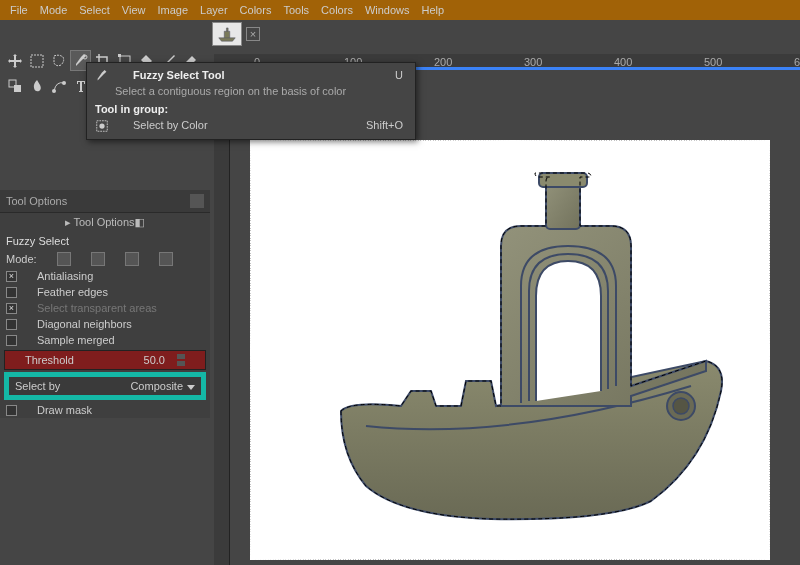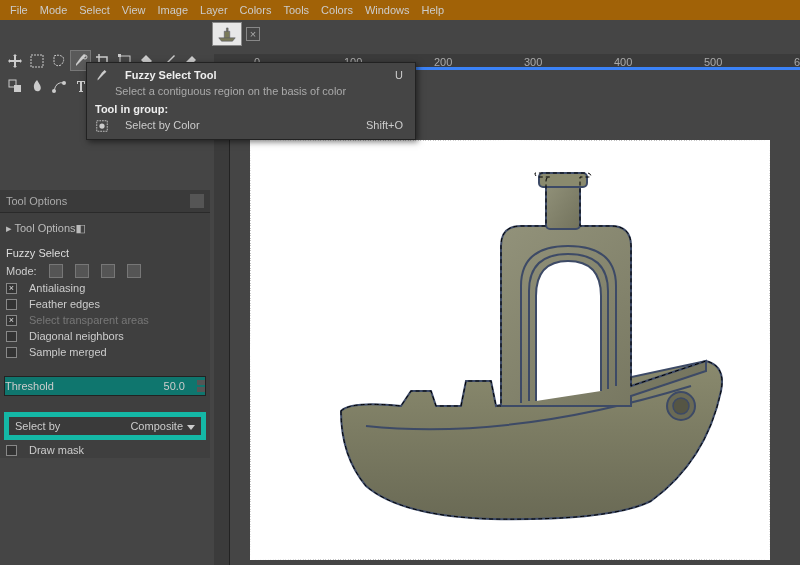--- a/index.html
+++ b/index.html
@@ -17,33 +17,33 @@
 .ruler-h-inner{position:relative;height:100%;white-space:nowrap;font-size:9px;color:#aaa}
 .ruler-h-inner span{position:absolute;top:2px}
 .ruler-v{position:absolute;left:214px;top:70px;bottom:0;width:16px;background:#3b3b3b;border-right:1px solid #222}
 .canvas-area{position:absolute;left:230px;top:70px;right:0;bottom:0;background:#454545;overflow:hidden}
 .canvas{position:absolute;left:20px;top:70px;width:520px;height:420px;background:#fff;border:1px dashed #000}
 .canvas::before{content:"";position:absolute;inset:-1px;border:1px dashed #fff;pointer-events:none}
 .boat-wrap{position:absolute;left:60px;top:10px;width:420px;height:380px}
 .panel{position:absolute;left:0;top:190px;width:210px;background:#3f3f3f}
 .panel-title{background:#3a3a3a;padding:4px 6px;color:#aaa;display:flex;align-items:center;justify-content:space-between}
 .panel-title .sq{width:14px;height:14px;background:#555}
-.opt-hdr{padding:9px 6px;border-top:1px solid #2a2a2a;display:flex;justify-content:flex-start;color:#bbb}
+.opt-hdr{padding:3px 6px;border-top:1px solid #2a2a2a;display:flex;justify-content:center;color:#bbb}
 .sect{padding:3px 6px;color:#ddd}
-.row{display:flex;align-items:center;padding:2px 6px;gap:12px}
+.row{display:flex;align-items:center;padding:2px 6px;gap:20px}
 .chk{width:11px;height:11px;border:1px solid #888;background:#333;display:flex;align-items:center;justify-content:center;font-size:9px;line-height:1}
 .chk.on::before{content:"×";color:#ddd}
 .mode-sq{width:14px;height:14px;background:#555;border:1px solid #777}
 .dim{color:#777}
-.thresh{display:flex;align-items:center;justify-content:space-between;background:#0f766e;border:1px solid #222;padding:2px 0;margin:16px 4px}
+.thresh{display:flex;align-items:center;justify-content:space-between;background:#7f1d1d;border:1px solid #222;padding:2px 20px;margin:2px 4px}
 .spin{display:flex;flex-direction:column;gap:0}
 .spin i{width:8px;height:5px;background:#555;display:block;margin:1px 0}
 .selrow{display:flex;justify-content:space-between;align-items:center;background:#3a3a3a;padding:3px 6px;border:5px solid #14b8a6;margin:2px 4px}
 .tooltip{position:absolute;left:86px;top:62px;width:330px;background:#454545;border:1px solid #222;box-shadow:2px 2px 6px rgba(0,0,0,.5);z-index:50;padding:4px 0}
-.tooltip .ttrow{display:flex;align-items:flex-start;padding:2px 8px;gap:16px}
+.tooltip .ttrow{display:flex;align-items:flex-start;padding:2px 8px;gap:24px}
 .tooltip .tticon{width:14px;height:14px;flex-shrink:0;display:flex;align-items:center;justify-content:center}
 .tooltip .tthdr{flex:1}
 .tooltip .ttkey{color:#ccc;padding-right:4px}
 .tooltip b{color:#eee}
 .tooltip .sub{color:#aaa;padding-left:28px;padding-bottom:4px;display:block}
 .chev::after{content:"";display:inline-block;width:0;height:0;border-left:4px solid transparent;border-right:4px solid transparent;border-top:5px solid #ccc;margin-left:4px;vertical-align:middle}
 </style>
 </head>
 <body>
 

